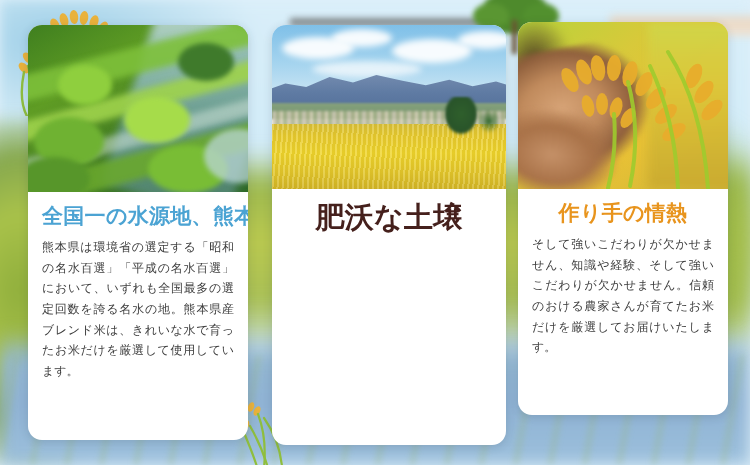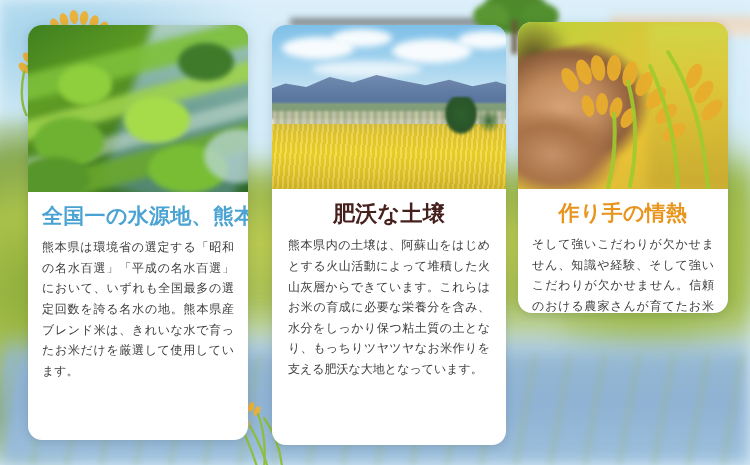--- a/index.html
+++ b/index.html
@@ -70,37 +70,37 @@
 
   
   .cards{position:absolute;inset:0;}
   .card{
     position:absolute;background:#fff;border-radius:14px;overflow:hidden;
     box-shadow:0 2px 10px rgba(30,50,60,.16);
     display:flex;flex-direction:column;
   }
   #card1{left:28px;top:25px;width:220px;height:415px;}
   #card2{left:272px;top:25px;width:234px;height:420px;}
-  #card3{left:518px;top:22px;width:210px;height:291px;}
+  #card3{left:518px;top:22px;width:210px;height:393px;}
 
   .card-photo{position:relative;width:100%;overflow:hidden;flex:0 0 auto;}
   #card1 .card-photo{height:167px;}
   #card2 .card-photo{height:164px;}
   #card3 .card-photo{height:167px;}
 
   .card-body{padding:12px 14px 10px 14px;}
   #card2 .card-body{padding:12px 16px 10px 16px;}
   #card3 .card-body{padding:12px 14px 10px 14px;}
 
   .card-title{
     margin:0 0 9px 0;font-size:21px;font-weight:700;line-height:1.15;
     letter-spacing:.3px;white-space:nowrap;
   }
   #card1 .card-title{color:#4ba3d3;text-align:left;}
-  #card2 .card-title{color:#45201c;text-align:center;font-size:22px;}
+  #card2 .card-title{color:#45201c;text-align:center;font-size:29px;}
   #card3 .card-title{color:#e8941d;text-align:center;font-size:21px;}
 
   .card-text{
     margin:0;font-size:12px;line-height:1.72;color:#3d3d3d;
     text-align:justify;text-justify:inter-character;
   }
 
   
   .ph{position:absolute;inset:0;}
 
@@ -256,21 +256,20 @@
         <div class="p2-mtn"></div>
         <div class="p2-hill"></div>
         <div class="p2-town"></div>
         <div class="p2-field"></div>
         <div class="p2-field-tex"></div>
         <div class="p2-tree"></div>
         <div class="p2-tree2"></div>
       </div>
       <div class="card-body">
         <h3 class="card-title">肥沃な土壌</h3>
-        <p class="card-text">熊本県内の土壌は、阿蘇山をはじめとする火山活動によって堆積した火山灰層からできています。これらはお米の育成に必要な栄養分を含み、水分をしっかり保つ粘土質の土となり、もっちりツヤツヤなお米作りを支える肥沃な大地となっています。</p>
       </div>
     </div>
 
     <div class="card" id="card3">
       <div class="card-photo">
         <div class="ph p3-base"></div>
         <div class="p3-blur-r"></div>
         <div class="p3-dark"></div>
         <div class="p3-hand"></div>
         <div class="p3-hand2"></div>

